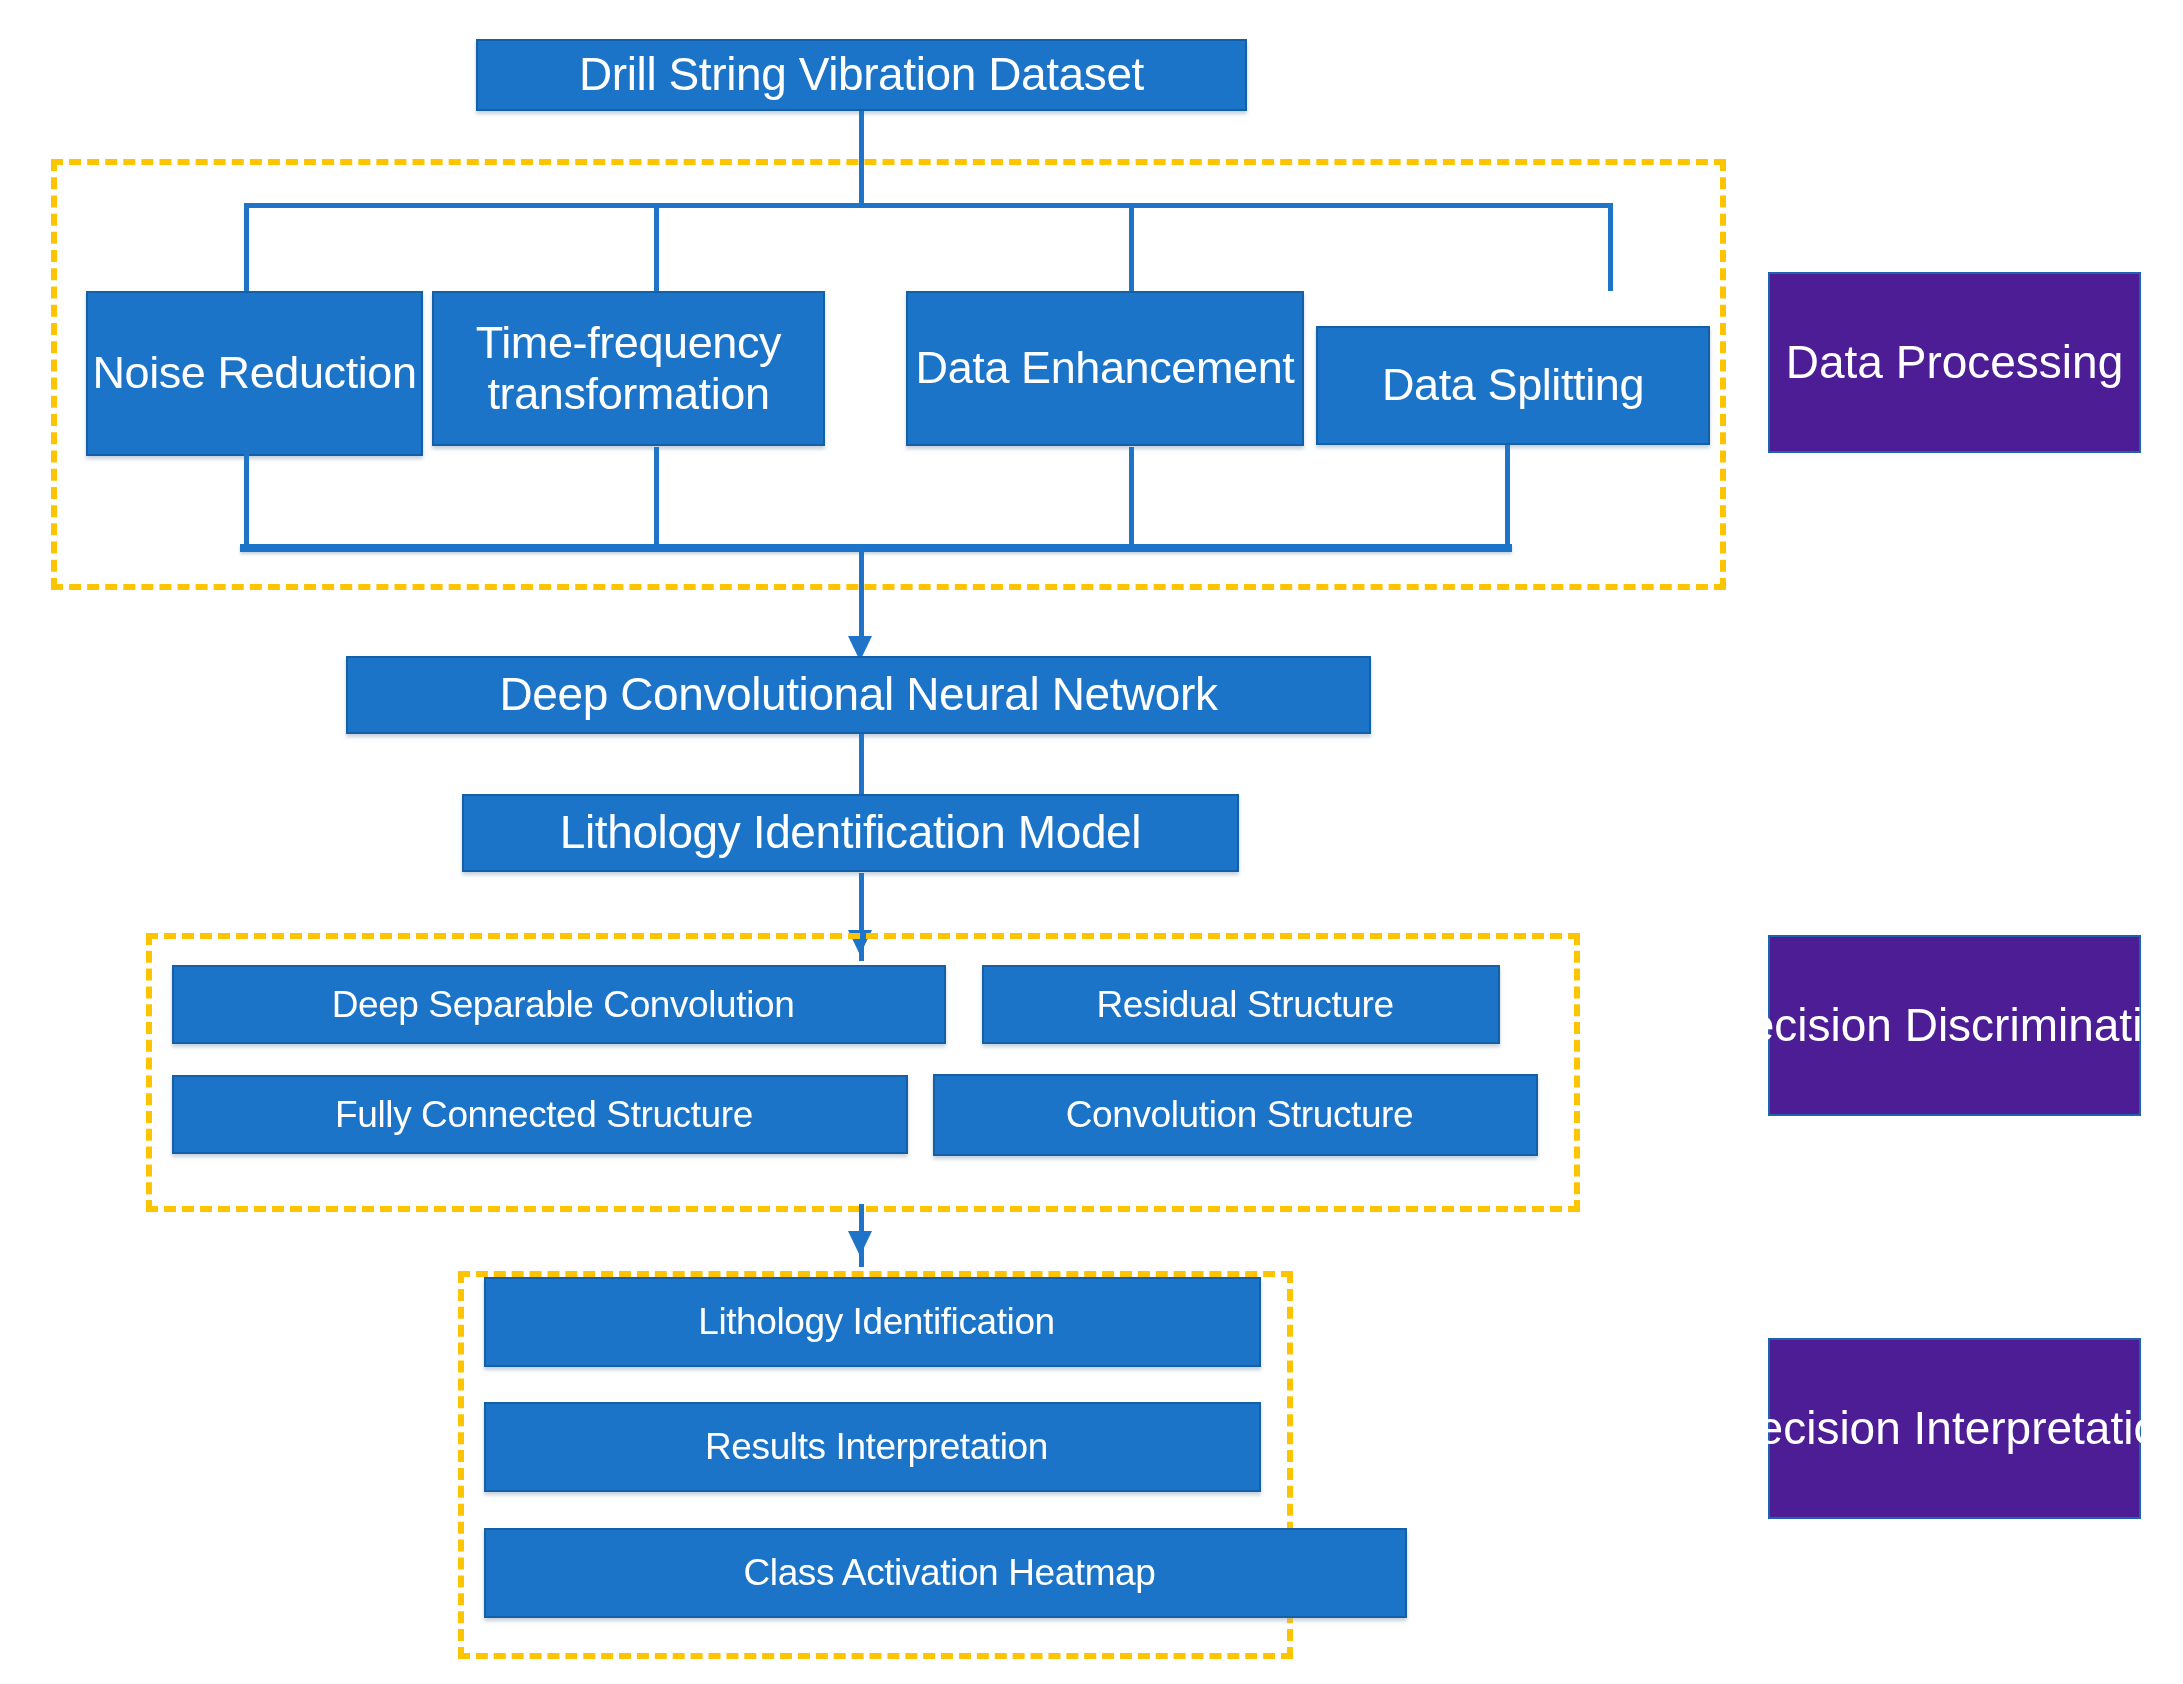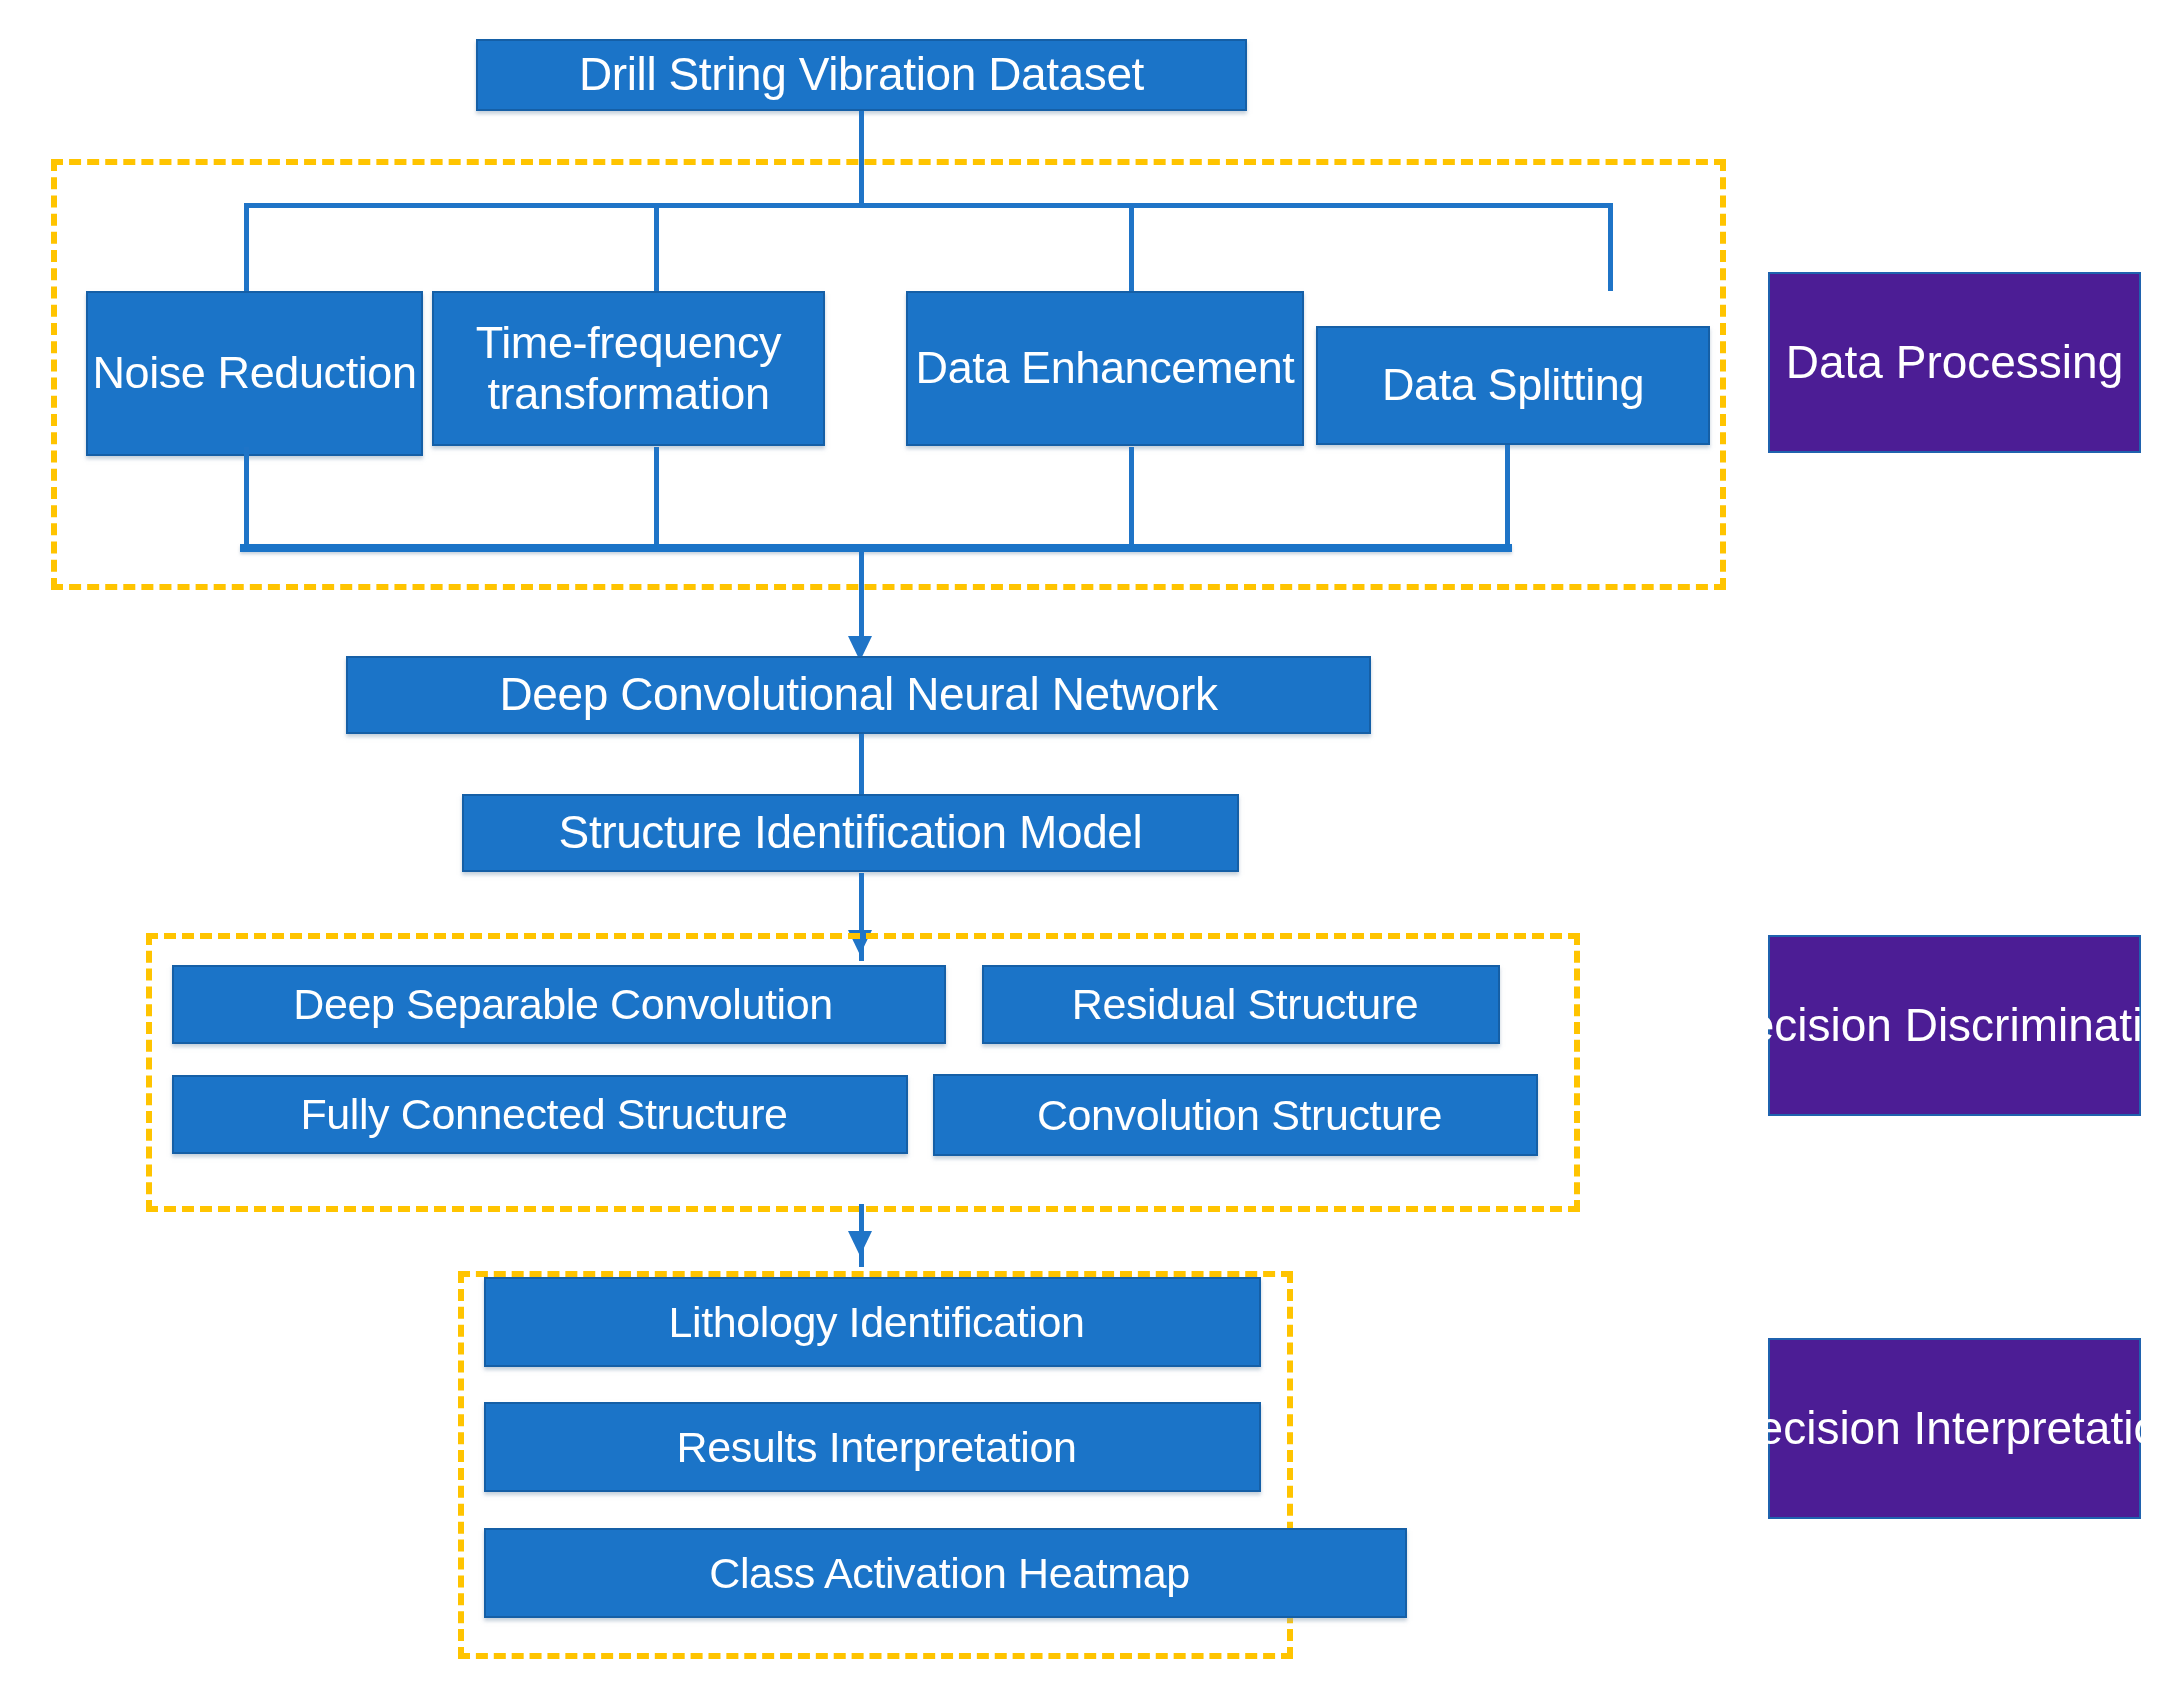--- a/index.html
+++ b/index.html
@@ -69,21 +69,21 @@
     box-shadow: 0 2.2px 3px rgba(150,170,190,0.5);
   }
   .arrowhead {
     position: absolute;
     width: 0;
     height: 0;
     border-left: 12.7px solid transparent;
     border-right: 12.7px solid transparent;
     border-top: 25.4px solid #1F74C7;
   }
-  .t58 { font-size: 43px; padding-left: 8px; }
+  .t58 { font-size: 37px; padding-left: 8px; }
   .t60 { font-size: 45px; }
   .t62 { font-size: 46px; }
 </style>
 </head>
 <body>
 
 <div id="canvas">
 
   <div class="bbox t62" style="left:476px; top:39px; width:771px; height:72px;">
     <span>Drill String Vibration Dataset</span>
@@ -127,21 +127,21 @@
   <div class="arrowhead" style="left:848px; top:636px;"></div>
 
   <div class="bbox t62" style="left:346px; top:656px; width:1025px; height:78px;">
     <span>Deep Convolutional Neural Network</span>
   </div>
 
   <div class="vline" style="left:859px; top:734px; height:90px;"></div>
   <div class="arrowhead" style="left:848px; top:814px;"></div>
 
   <div class="bbox t62" style="left:462px; top:794px; width:777px; height:78px;">
-    <span>Structure Identification Model</span>
+    <span>Lithology Identification Model</span>
   </div>
 
   <div class="vline" style="left:859px; top:873px; height:88px;"></div>
   <div class="arrowhead" style="left:848px; top:930px;"></div>
 
   <div class="dashgroup" style="left:146px; top:933px; width:1434px; height:279px;"></div>
 
   <div class="bbox t58" style="left:172px; top:965px; width:774px; height:79px;">
     <span>Deep Separable Convolution</span>
   </div>

